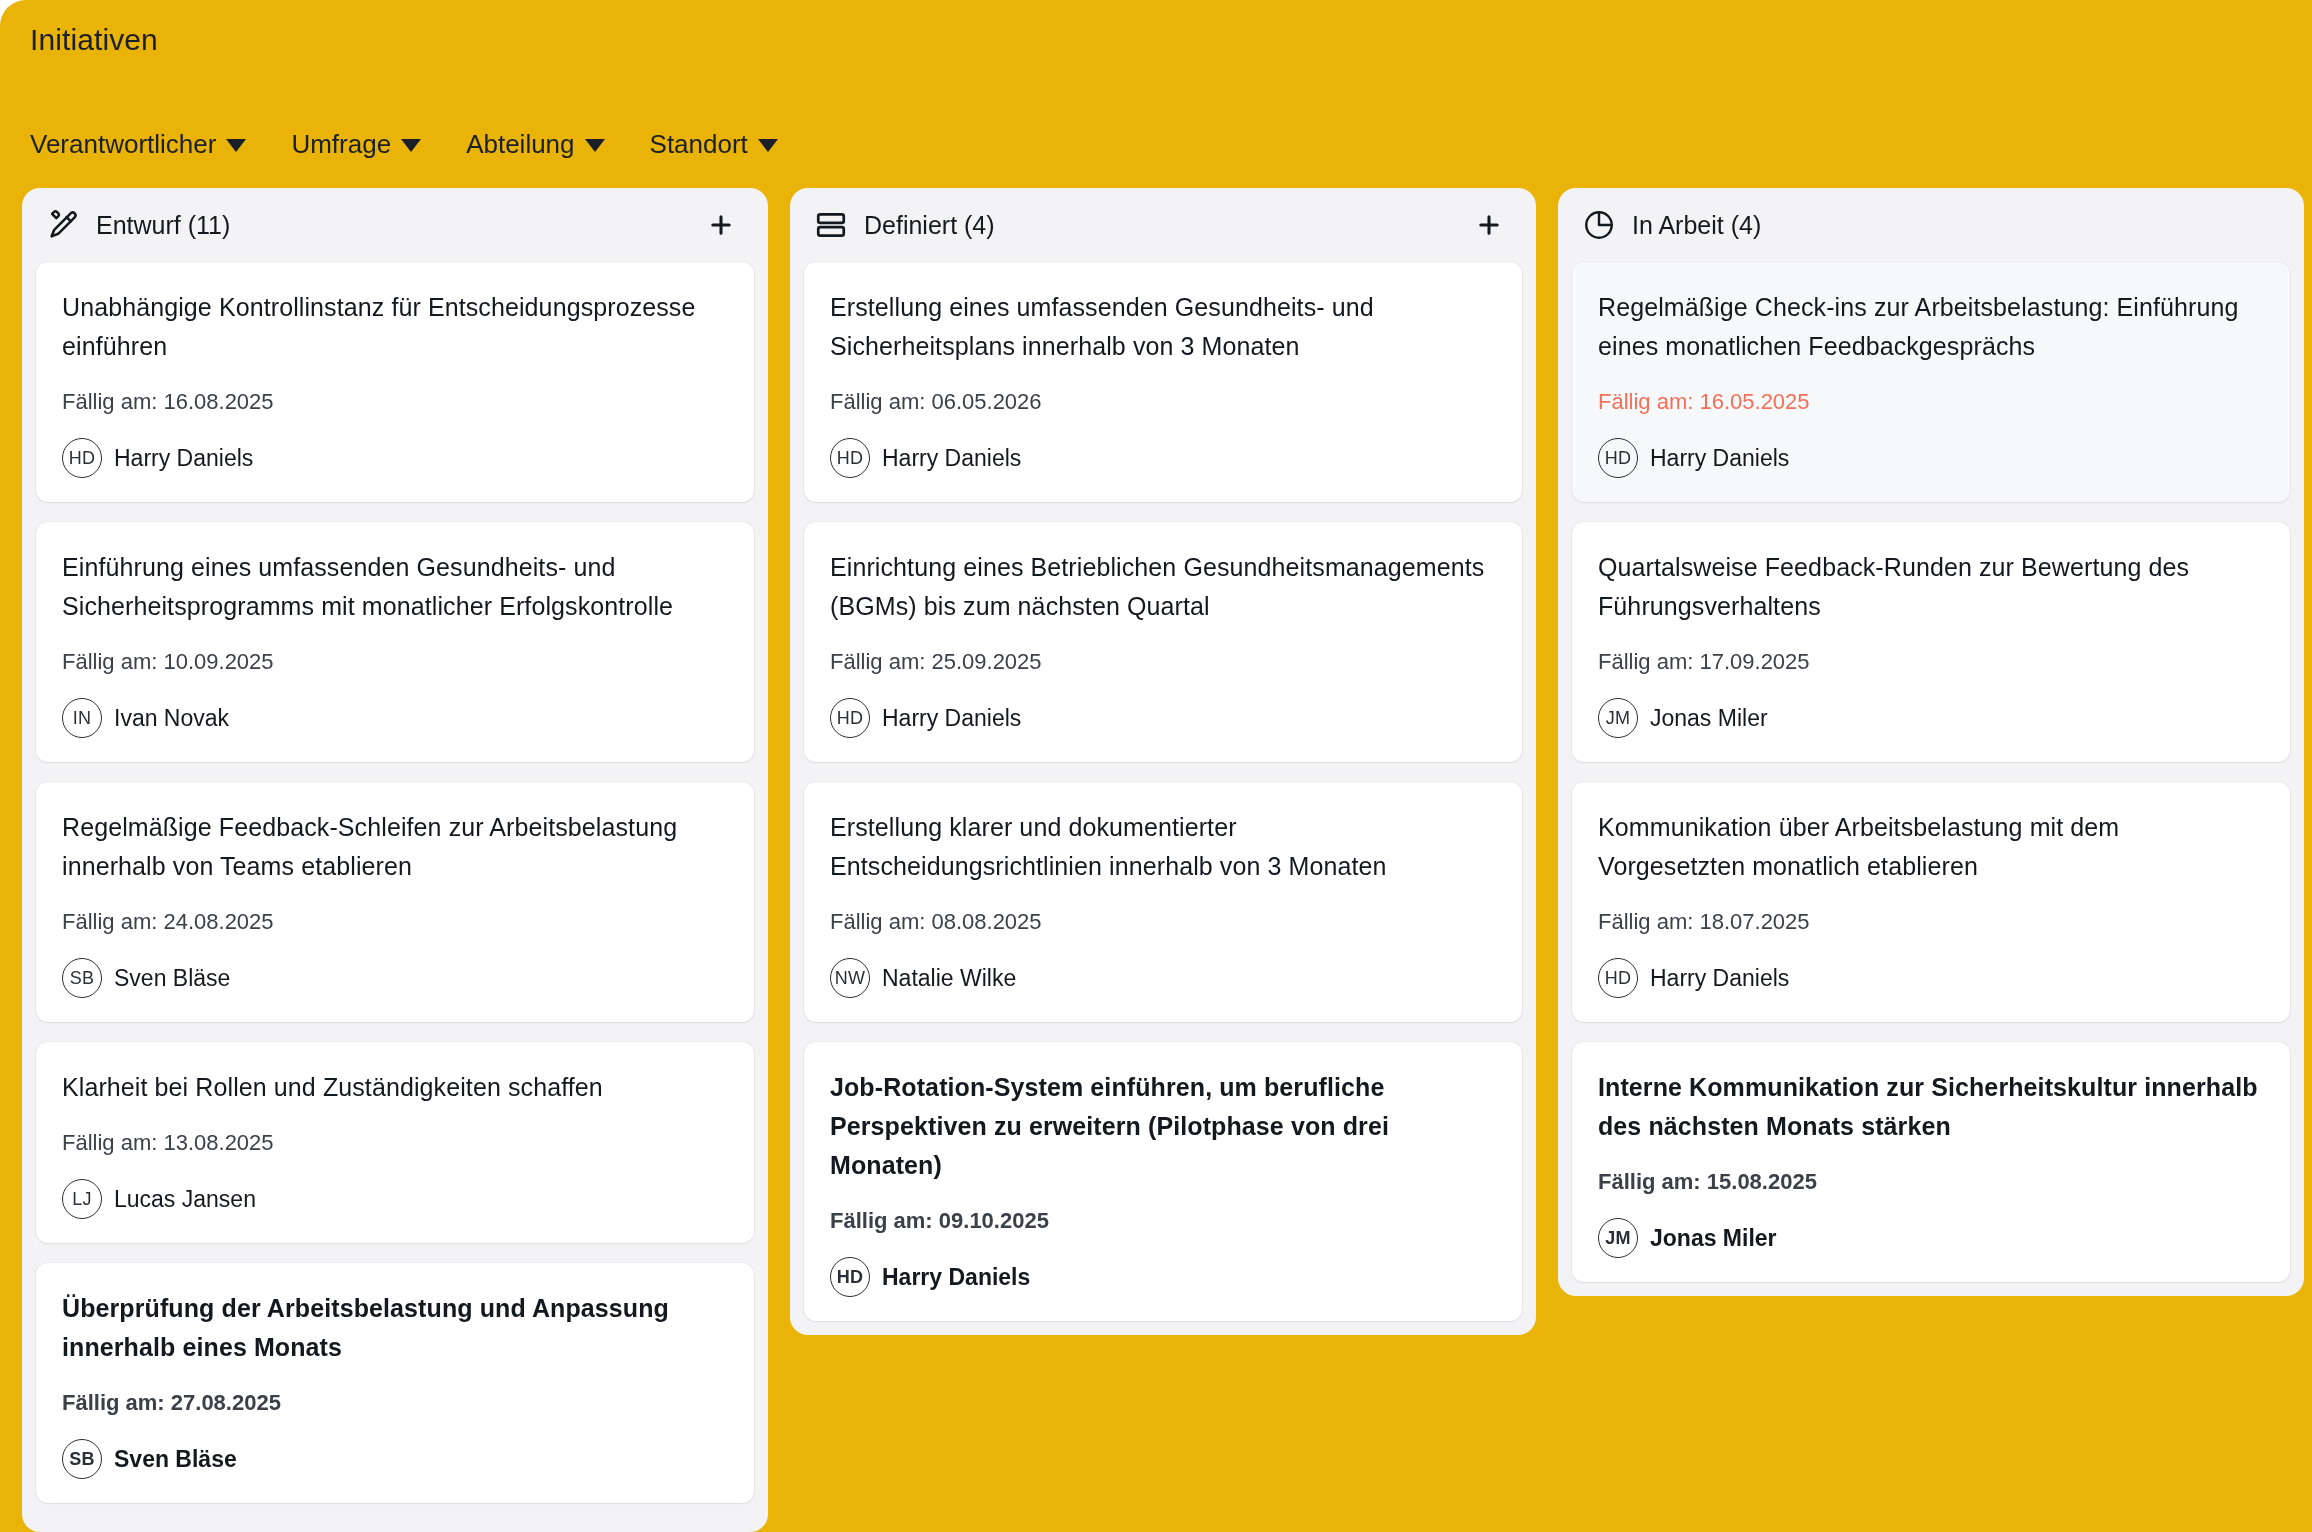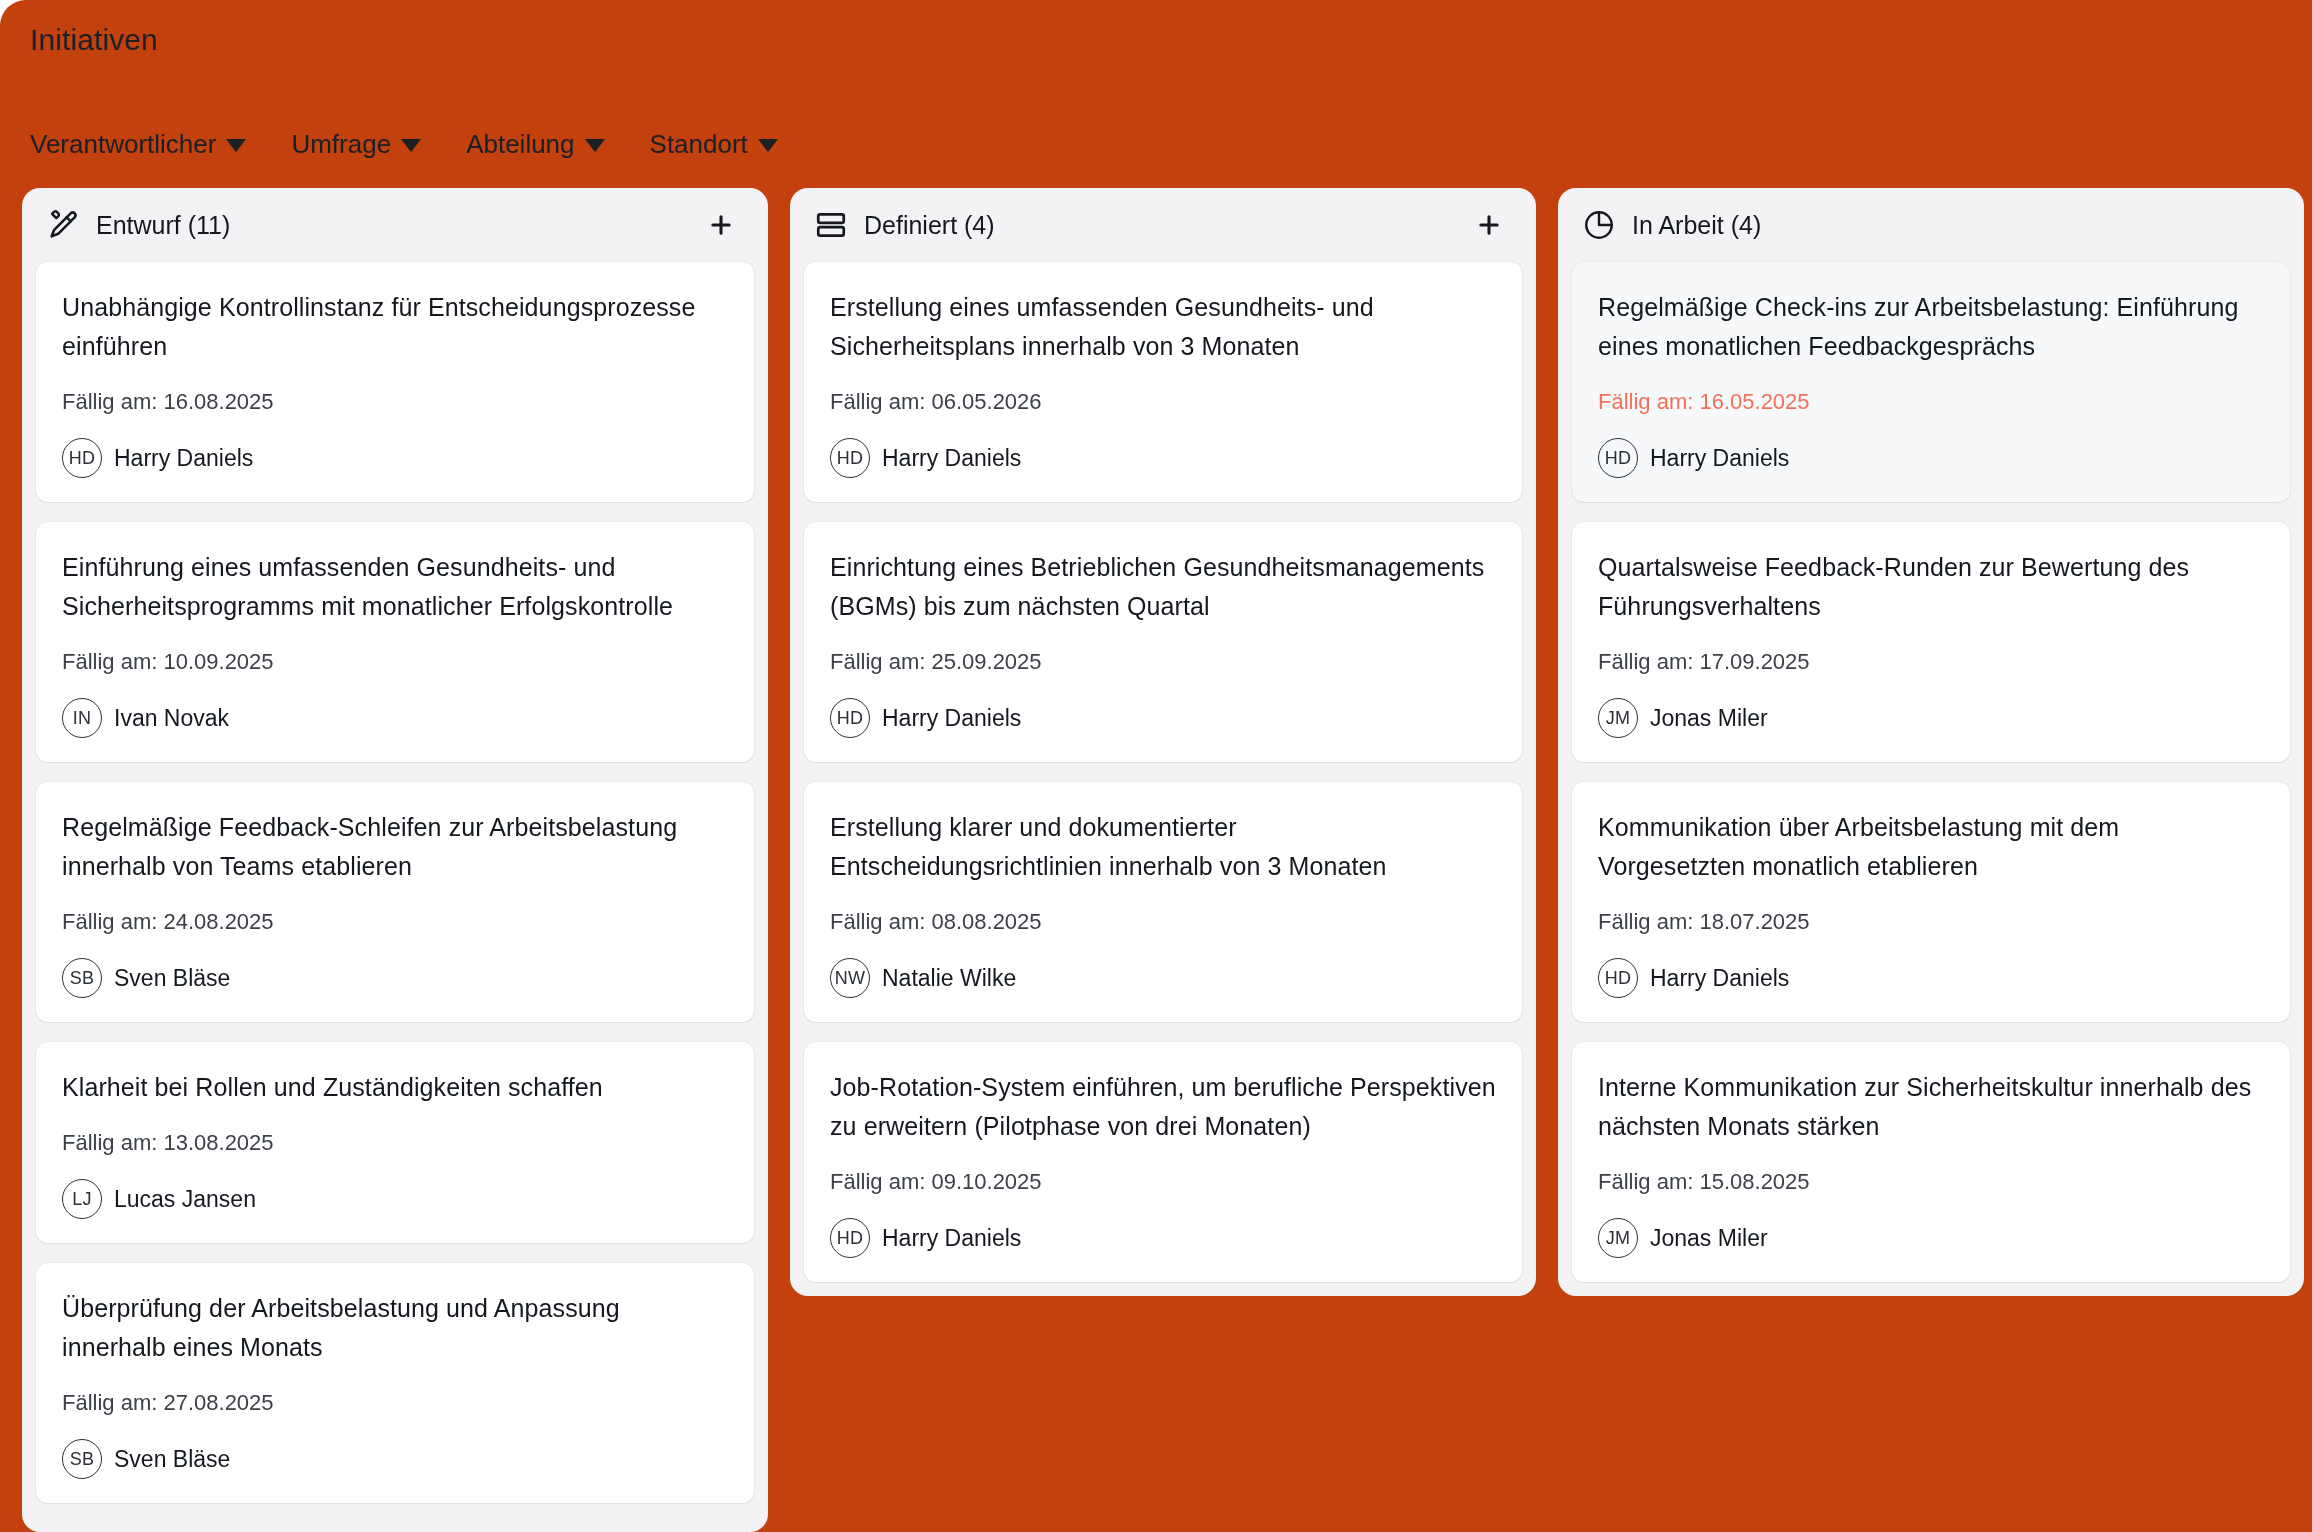--- a/index.html
+++ b/index.html
@@ -9,21 +9,21 @@
     height: 1532px;
     overflow: hidden;
     background: #ffffff;
     font-family: "Liberation Sans", sans-serif;
   }
 
   .app-window {
     position: relative;
     width: 2312px;
     height: 1532px;
-    background: #c2410c;
+    background: #eab308;
     border-top-left-radius: 26px;
     overflow: hidden;
   }
 
   
   .page-title {
     position: absolute;
     left: 30px;
     top: 20px;
     font-size: 30px;
@@ -124,21 +124,21 @@
   .col-add svg { width: 28px; height: 28px; display: block; }
 
   
   .card {
     background: #ffffff;
     border-radius: 12px;
     padding: 26px 26px 24px 26px;
     margin-bottom: 20px;
     box-shadow: 0 1px 2px rgba(16,24,40,.06), 0 0 0 1px rgba(16,24,40,.035);
   }
-  .card:last-child { margin-bottom: 0; }
+  .card:last-child { margin-bottom: 0; font-weight: bold; }
 
   .card.overdue { background: #f7f8fa; }
 
   .card-title {
     font-size: 25px;
     line-height: 39px;
     color: #14181f;
     letter-spacing: .1px;
   }
 

